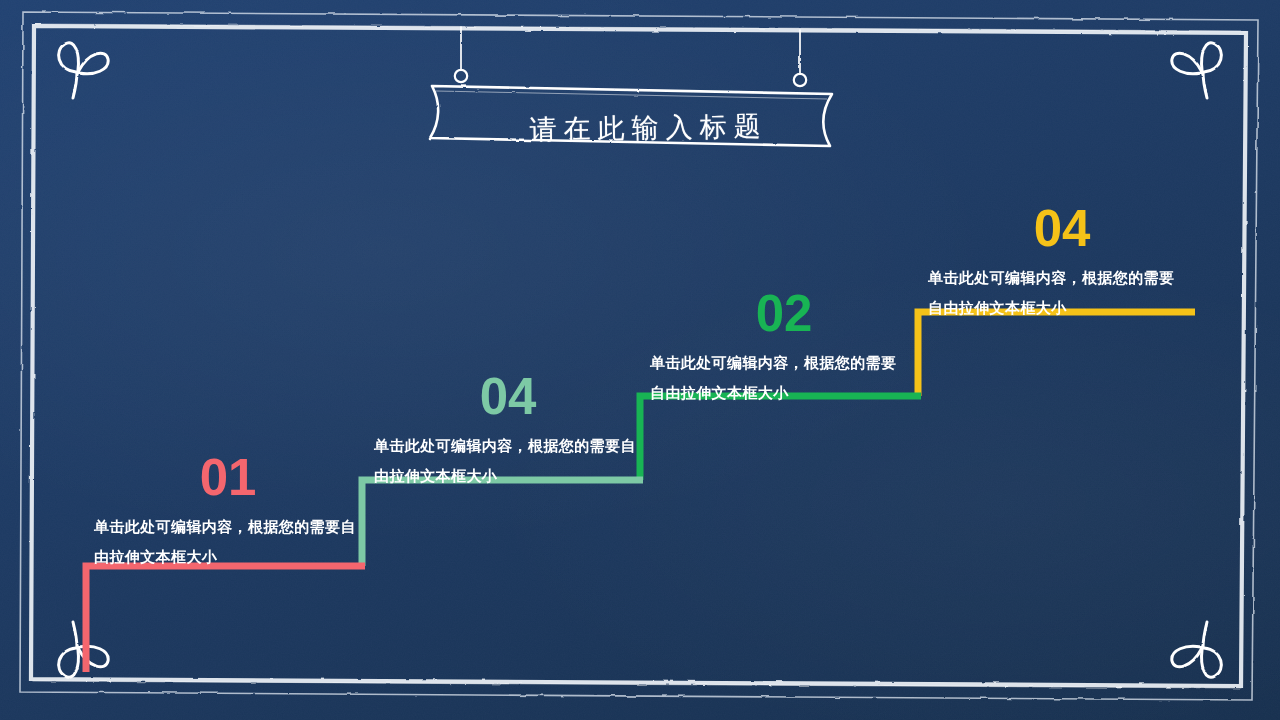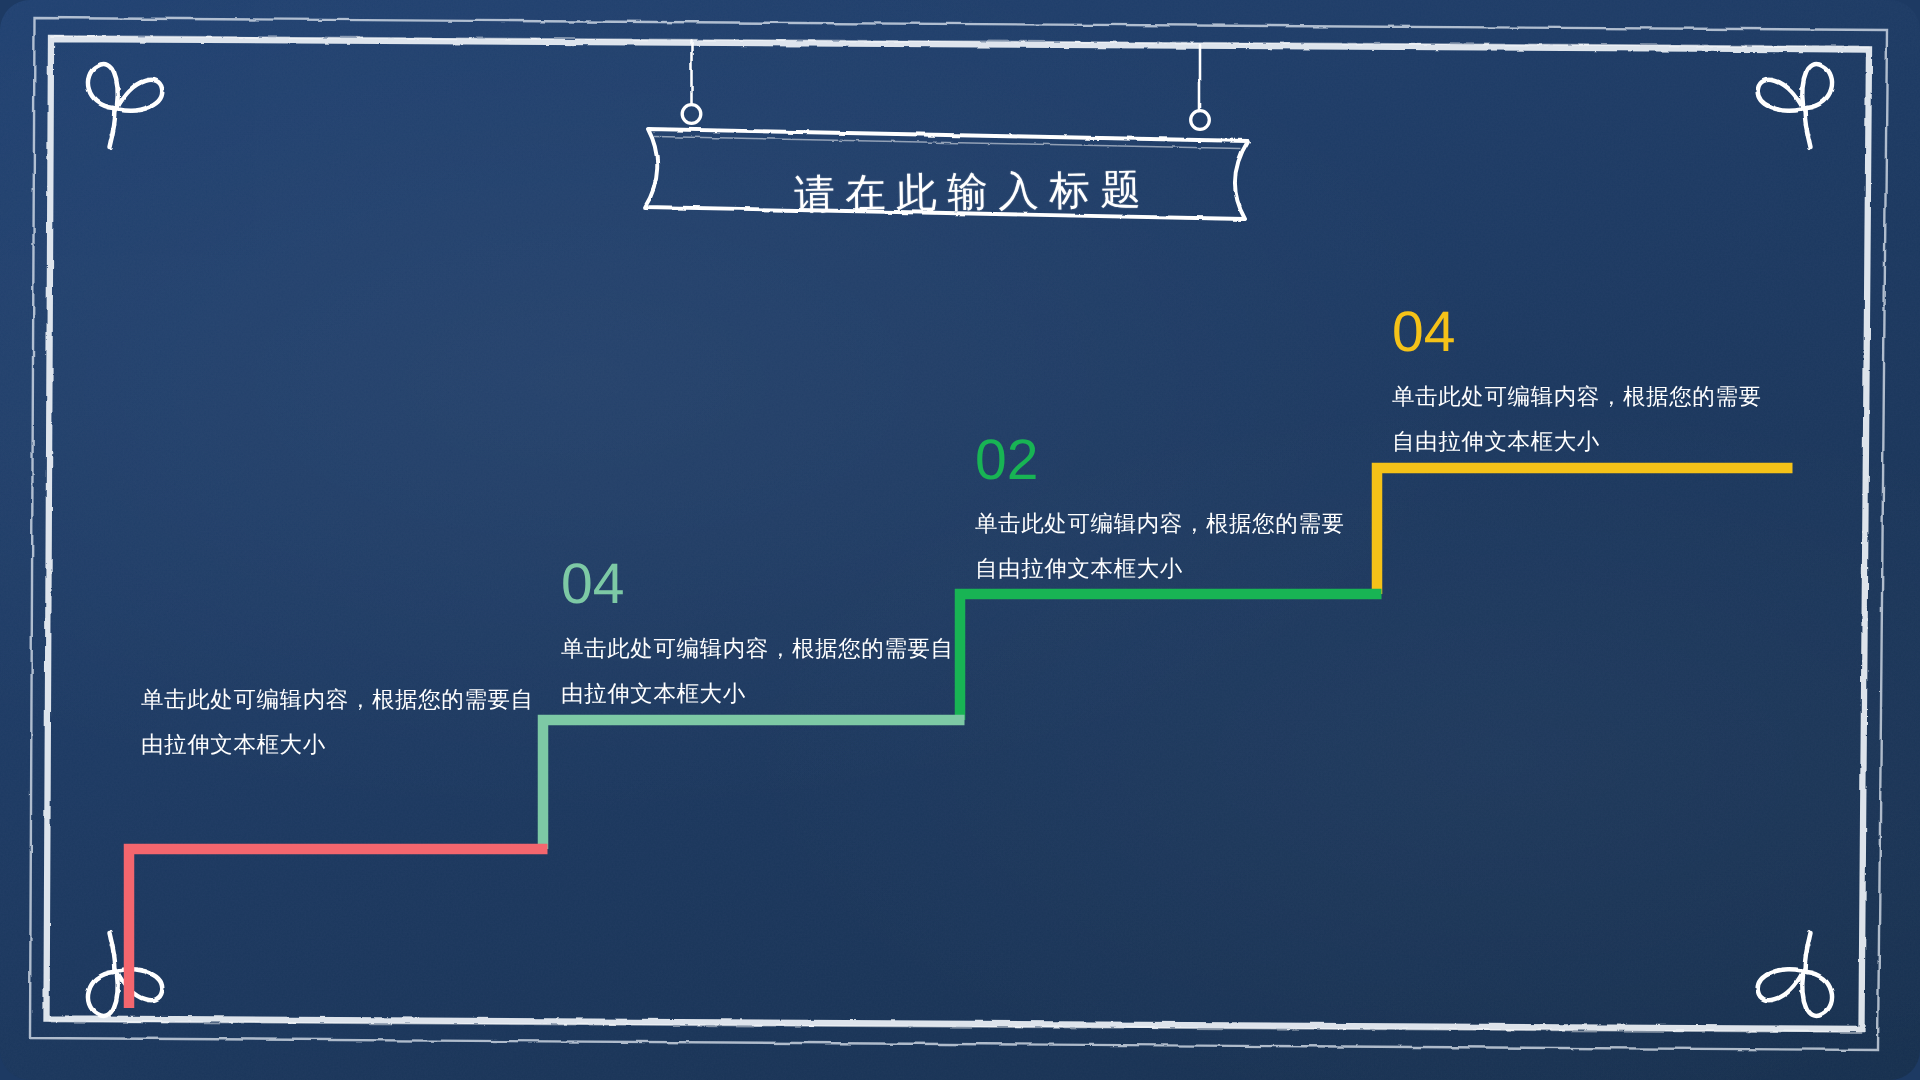--- a/index.html
+++ b/index.html
@@ -20,21 +20,20 @@
   #slide {
     position: absolute;
     inset: 0;
     width: 1280px;
     height: 720px;
     background:
       radial-gradient(ellipse 70% 60% at 30% 35%, rgba(255,255,255,0.035), rgba(255,255,255,0) 70%),
       radial-gradient(ellipse 60% 50% at 78% 70%, rgba(255,255,255,0.025), rgba(255,255,255,0) 70%),
       linear-gradient(160deg, #214272 0%, #1d3a63 45%, #17304f 100%);
     overflow: hidden;
-    border-radius: 20px;
   }
 
   
   #grain {
     position: absolute;
     inset: 0;
     opacity: 0.5;
     pointer-events: none;
   }
 
@@ -93,32 +92,33 @@
     height: 720px;
     pointer-events: none;
   }
 
   
   .step {
     position: absolute;
     width: 268px;
   }
   .step-num {
-    font-size: 38px;
-    font-weight: normal;
+    font-size: 51px;
+    font-weight: bold;
     line-height: 1;
     letter-spacing: 0px;
     margin-bottom: 9px;
+    text-align: center;
   }
   .step-body {
     color: #ffffff;
     font-size: 15px;
     line-height: 30px;
     letter-spacing: 0.4px;
-    font-weight: 400;
+    font-weight: 700;
   }
 
   #step-1 { left: 94px;  top: 452px; }
   #step-2 { left: 374px; top: 371px; }
   #step-3 { left: 650px; top: 288px; }
   #step-4 { left: 928px; top: 203px; }
 
   #step-4 .step-body, #step-3 .step-body { width: 252px; }
 </style>
 </head>
@@ -241,20 +241,21 @@
     <path id="line-4" fill="none" stroke-width="7" stroke-linecap="butt" d="M918,396 L918,312 L1195,312" stroke="#f5c218"></path>
 
     <path id="line-3" fill="none" stroke-width="7" stroke-linecap="butt" d="M640,480 L640,396 L921,396" stroke="#18b454"></path>
 
     <path id="line-2" fill="none" stroke-width="7" stroke-linecap="butt" d="M362,566 L362,480 L643,480" stroke="#7dc9a5"></path>
 
     <path id="line-1" fill="none" stroke-width="7" stroke-linecap="butt" d="M86,672 L86,566 L365,566" stroke="#f4666e"></path>
   </svg>
 
   <div class="step" id="step-1">
+    <div class="step-num" id="num-1" style="color: rgb(244, 102, 110);">01</div>
     <div class="step-body">单击此处可编辑内容，根据您的需要自由拉伸文本框大小</div>
   </div>
 
   <div class="step" id="step-2">
     <div class="step-num" id="num-2" style="color: rgb(125, 201, 165);">04</div>
     <div class="step-body">单击此处可编辑内容，根据您的需要自由拉伸文本框大小</div>
   </div>
 
   <div class="step" id="step-3">
     <div class="step-num" id="num-3" style="color: rgb(24, 180, 84);">02</div>

